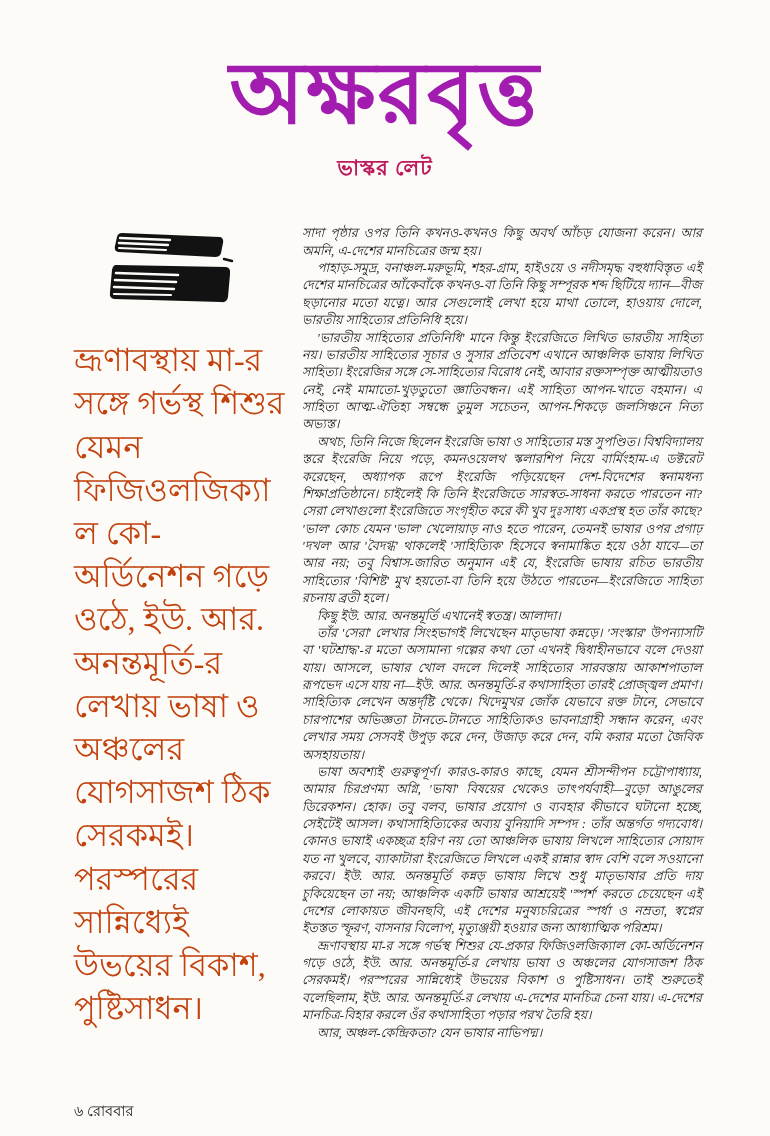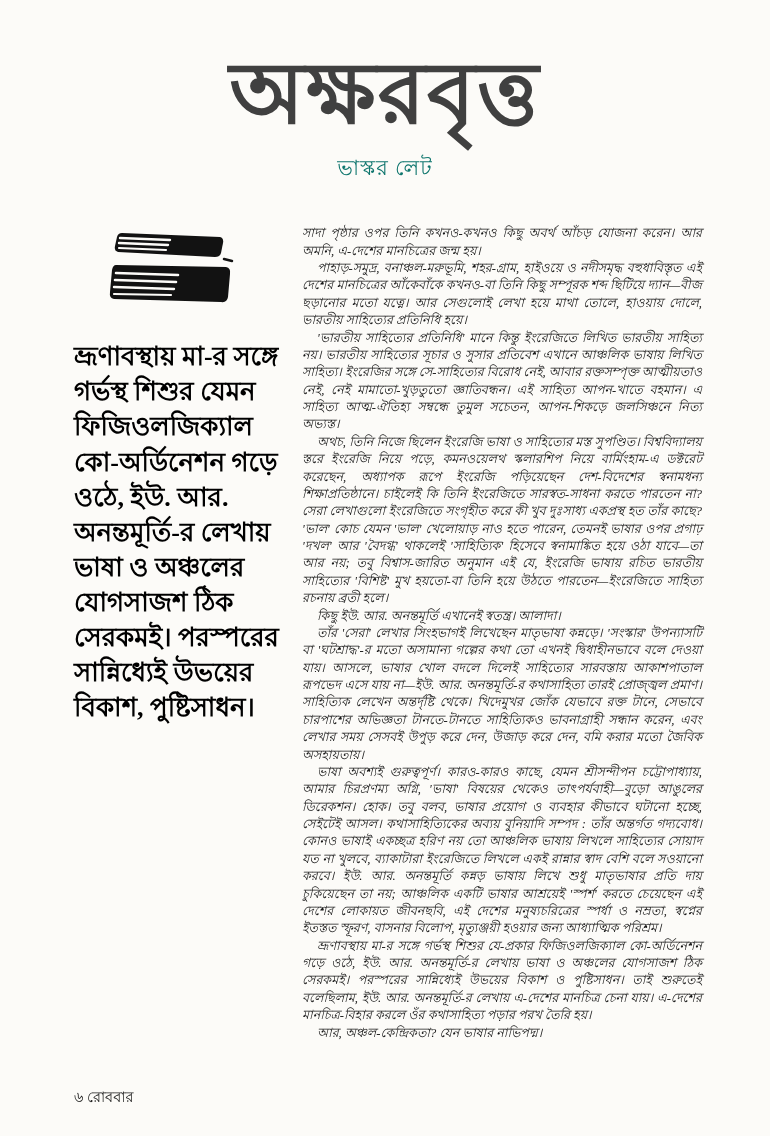--- a/index.html
+++ b/index.html
@@ -20,69 +20,69 @@
   .title {
     font-size: 86px;
     line-height: 1.05;
     font-weight: 700;
     letter-spacing: 2px;
     font-family: "DejaVu Serif", serif;
   }
   .author {
     margin-top: 14px;
     font-size: 21px;
-    font-weight: 400;
-    color: #0f766e;
+    font-weight: 700;
+    color: #be185d;
     letter-spacing: 1px;
   }
 
   
   .content {
     display: flex;
     margin: 38px 68px 0 74px;
     gap: 16px;
   }
   .left-col { width: 212px; flex: 0 0 212px; }
   .illustration { width: 128px; margin: 2px 0 26px 34px; }
   .illustration svg { display: block; width: 100%; height: auto; }
 
   .pullquote {
-    font-size: 26px;
+    font-size: 32px;
     line-height: 1.35;
-    color: #000000;
-    font-weight: 700;
+    color: #c2410c;
+    font-weight: 400;
     word-break: break-word;
   }
 
   .body-col {
     flex: 1;
     font-size: 12.6px;
     line-height: 1.38;
     color: #161616;
     text-align: justify;
   }
   .body-col p { text-indent: 15px; font-style: italic; }
   .body-col p.no-indent { text-indent: 0; }
 
   
   .page-footer {
     position: absolute;
     left: 74px;
-    bottom: 26px;
+    bottom: 12px;
     font-size: 14.5px;
     color: #1a1a1a;
   }
 </style>
 </head>
 <body>
 
 <div class="page">
 
   <header class="masthead">
-    <h1 class="title" id="title-el" style="color: #404040;">অক্ষরবৃত্ত</h1>
+    <h1 class="title" id="title-el" style="color: #a21caf;">অক্ষরবৃত্ত</h1>
     <div class="author">ভাস্কর লেট</div>
   </header>
 
   <div class="content">
 
     <aside class="left-col">
       <div class="illustration">
         <svg viewBox="0 0 128 86" xmlns="http://www.w3.org/2000/svg" aria-hidden="true">
 
           <path d="M14 6 L112 10 Q116 11 115 16 L113 26 Q112 30 107 30 L10 25 Q6 24 7 19 L9 10 Q10 6 14 6 Z" fill="#121212"></path>

